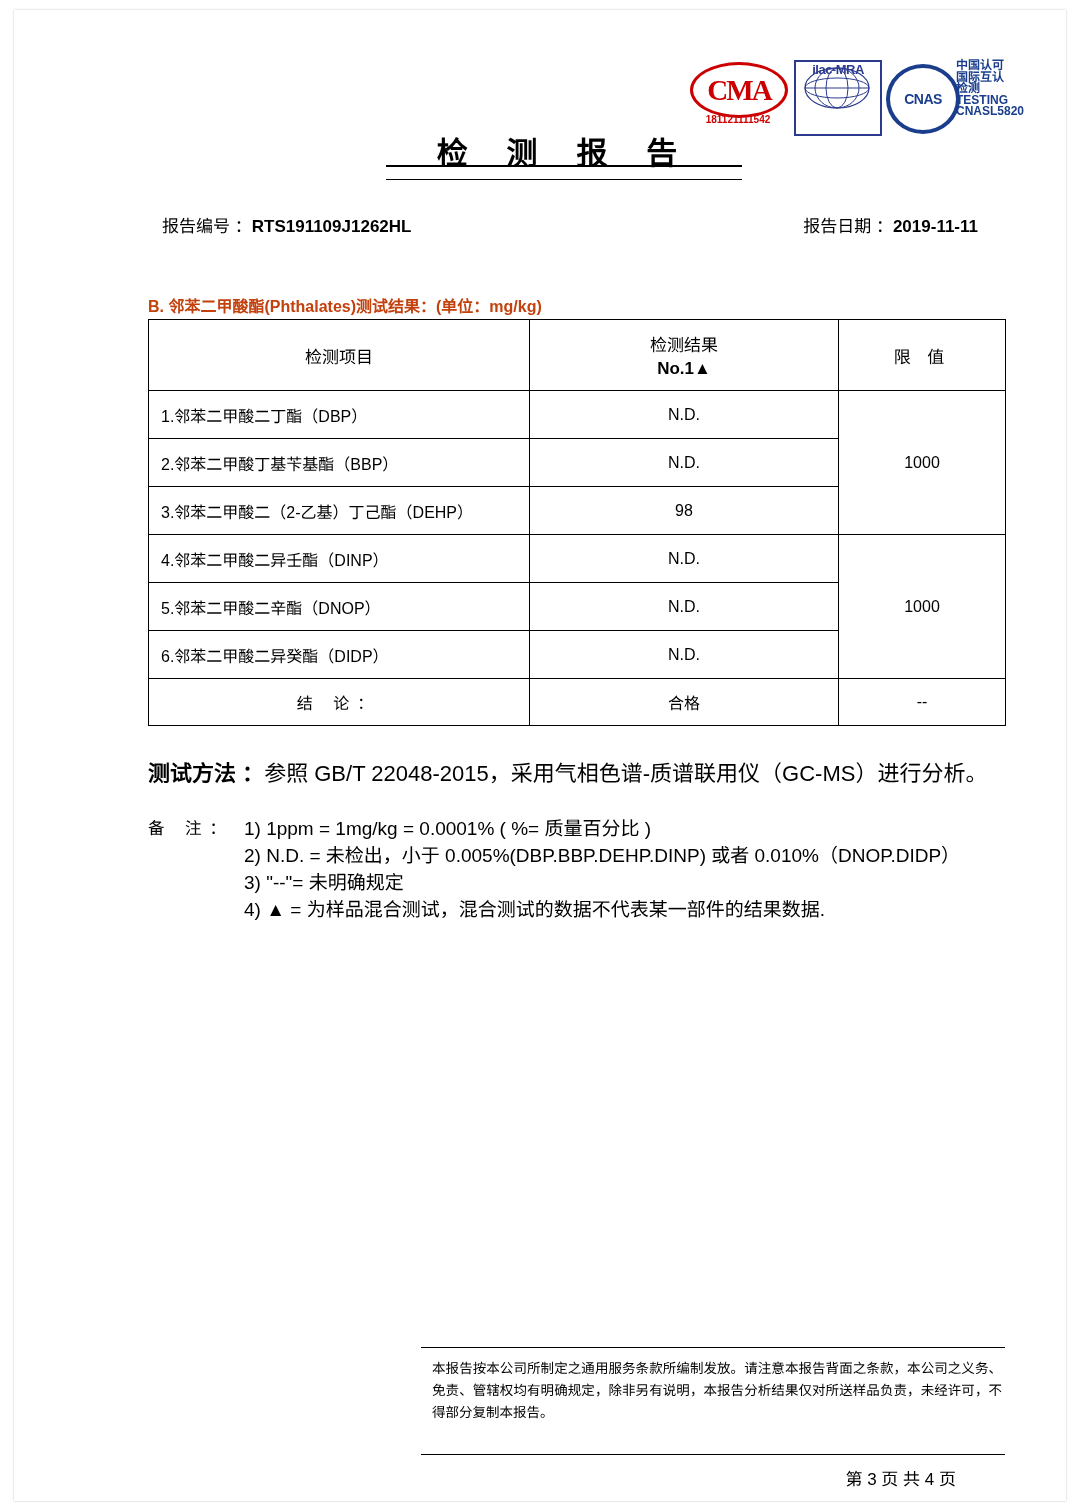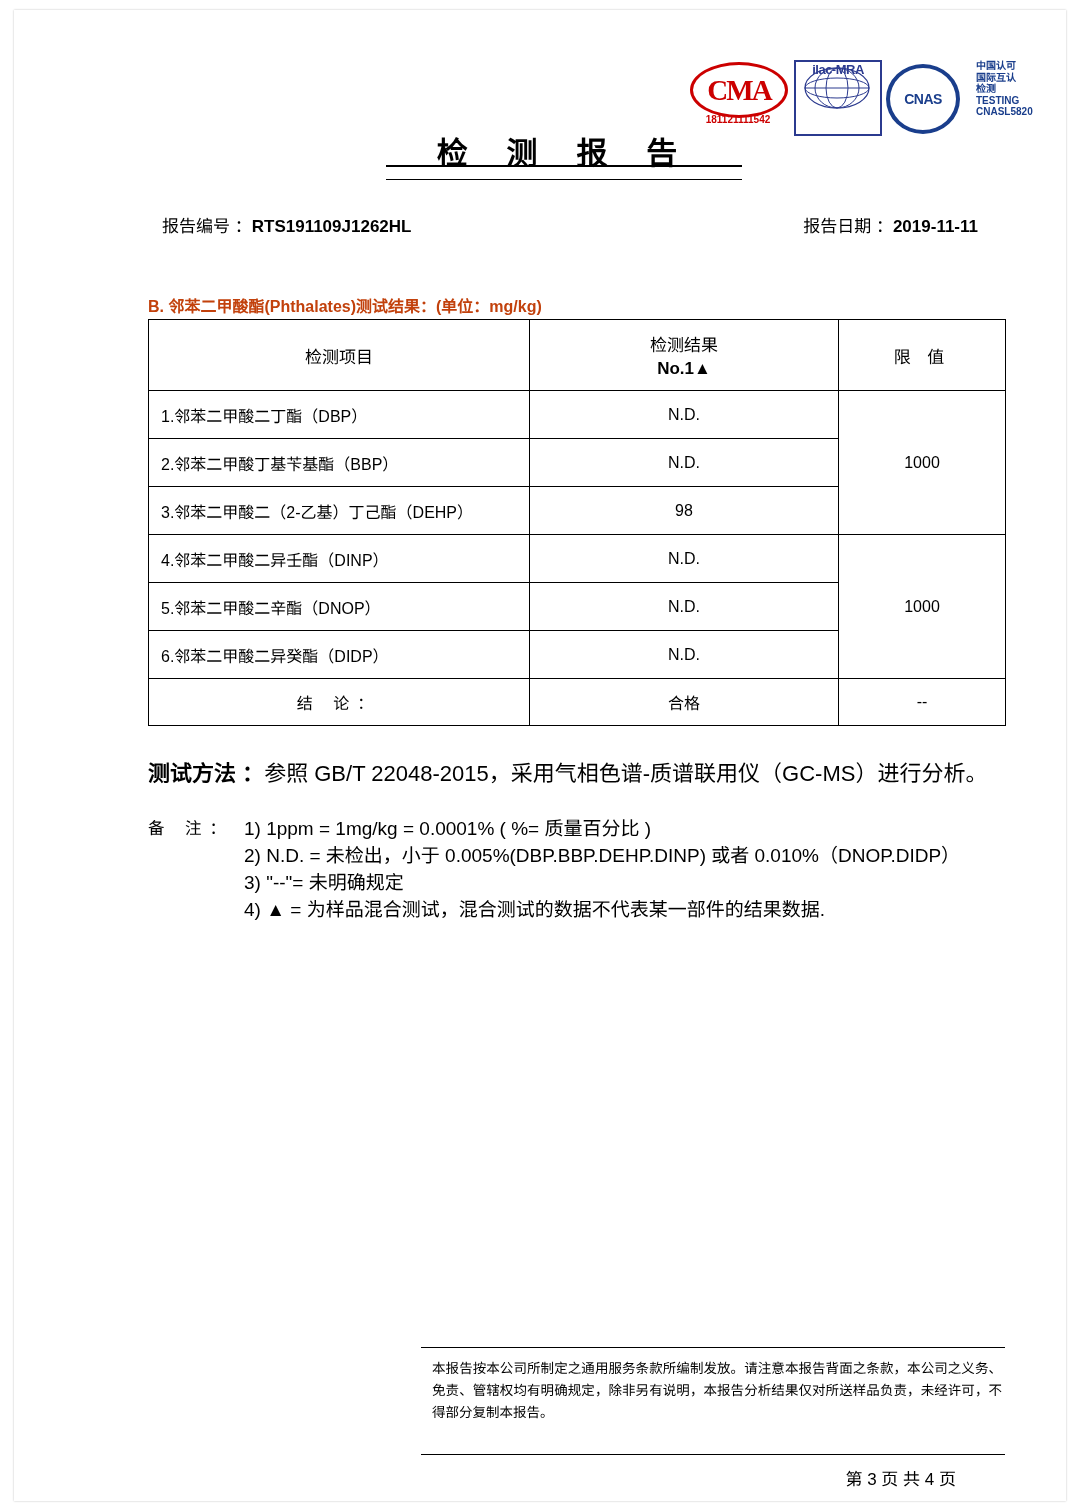--- a/index.html
+++ b/index.html
@@ -108,22 +108,22 @@
   .mark-cnas {
     position: absolute; left: 196px; top: 6px; width: 142px; height: 72px;
   }
   .cnas-badge {
     position: absolute; left: 0; top: 4px; width: 66px; height: 62px;
     border-radius: 50%; border: 4px solid #1a3e8c; background: #fff;
     display: flex; align-items: center; justify-content: center;
     color: #1a3e8c; font-weight: bold; font-size: 14px; letter-spacing: -0.5px;
   }
   .cnas-lines {
-    position: absolute; left: 70px; top: 0; width: 72px; font-size: 10px;
-    color: #1a3e8c; font-weight: bold; line-height: 11.5px; text-align: left; margin-left: 20px;
+    position: absolute; left: 70px; top: 0; width: 72px; font-size: 12px;
+    color: #1a3e8c; font-weight: bold; line-height: 11.5px; text-align: left;
   }
 
   
   .report-no {
     position: absolute; left: 148px; top: 202px; font-size: 17px; color: #000;
   }
   .report-no b { font-family: "Liberation Sans", sans-serif; }
   .report-date {
     position: absolute; right: 88px; top: 202px; font-size: 17px; color: #000; text-align: right;
   }

